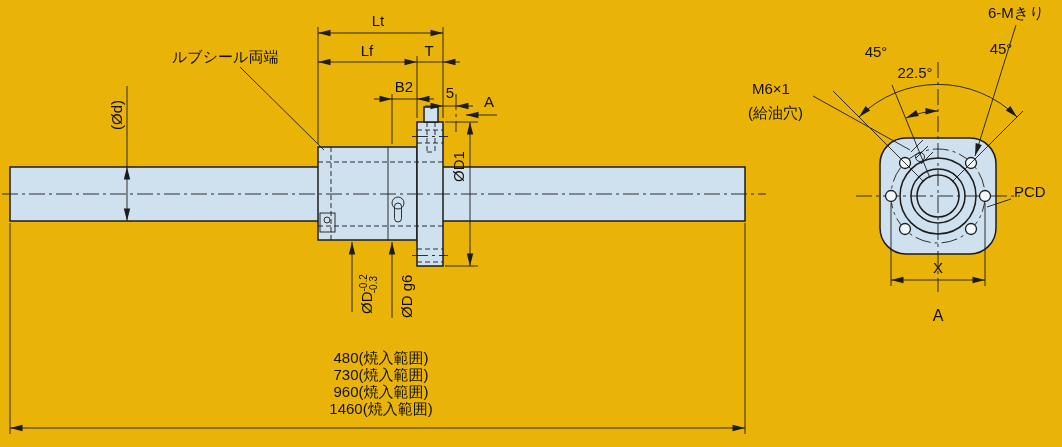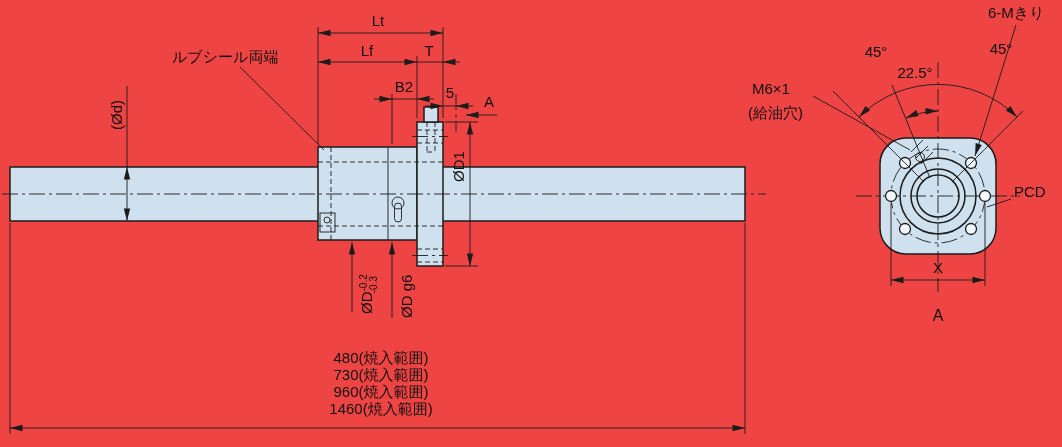--- a/index.html
+++ b/index.html
@@ -1,16 +1,16 @@
 <!DOCTYPE html>
 <html style="--part-fill: #cfe0ee; --line: #1c1c1c;"><head>
 <meta charset="utf-8">
 <style>
   html,body{margin:0;padding:0;background:#fff;}
-  .stage{position:relative;width:1062px;height:447px;background:#ef4444;overflow:hidden;}
+  .stage{position:relative;width:1062px;height:447px;background:#eab308;overflow:hidden;}
   svg{display:block;}
   .part{fill:var(--part-fill,#cfe0ee);stroke:var(--line,#1c1c1c);stroke-width:1.5;}
   .outline{fill:none;stroke:var(--line,#1c1c1c);stroke-width:1.5;}
   .thin{fill:none;stroke:var(--line,#1c1c1c);stroke-width:0.9;}
   .center{fill:none;stroke:var(--line,#1c1c1c);stroke-width:0.9;stroke-dasharray:16 4 3 4;}
   .hidden{fill:none;stroke:var(--line,#1c1c1c);stroke-width:0.9;stroke-dasharray:5 3;}
   .hole{fill:#f2f7fc;stroke:var(--line,#1c1c1c);stroke-width:1.3;}
   text{font-family:"Liberation Sans","DejaVu Sans",sans-serif;font-size:15px;fill:#111;}
   .small{font-size:10px;}
   .big{font-size:16px;}

